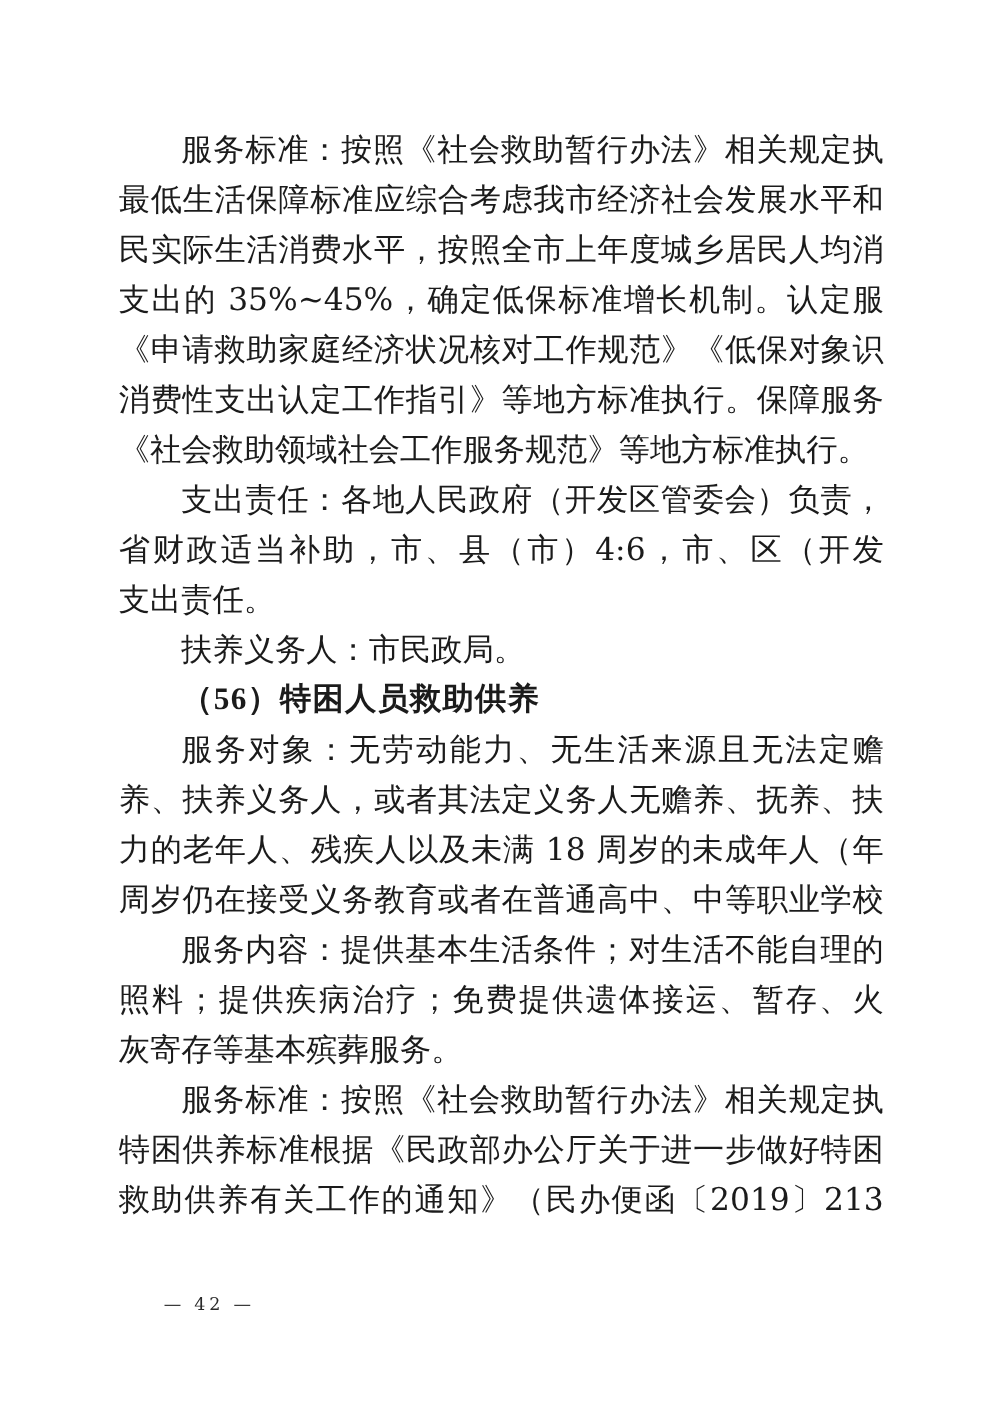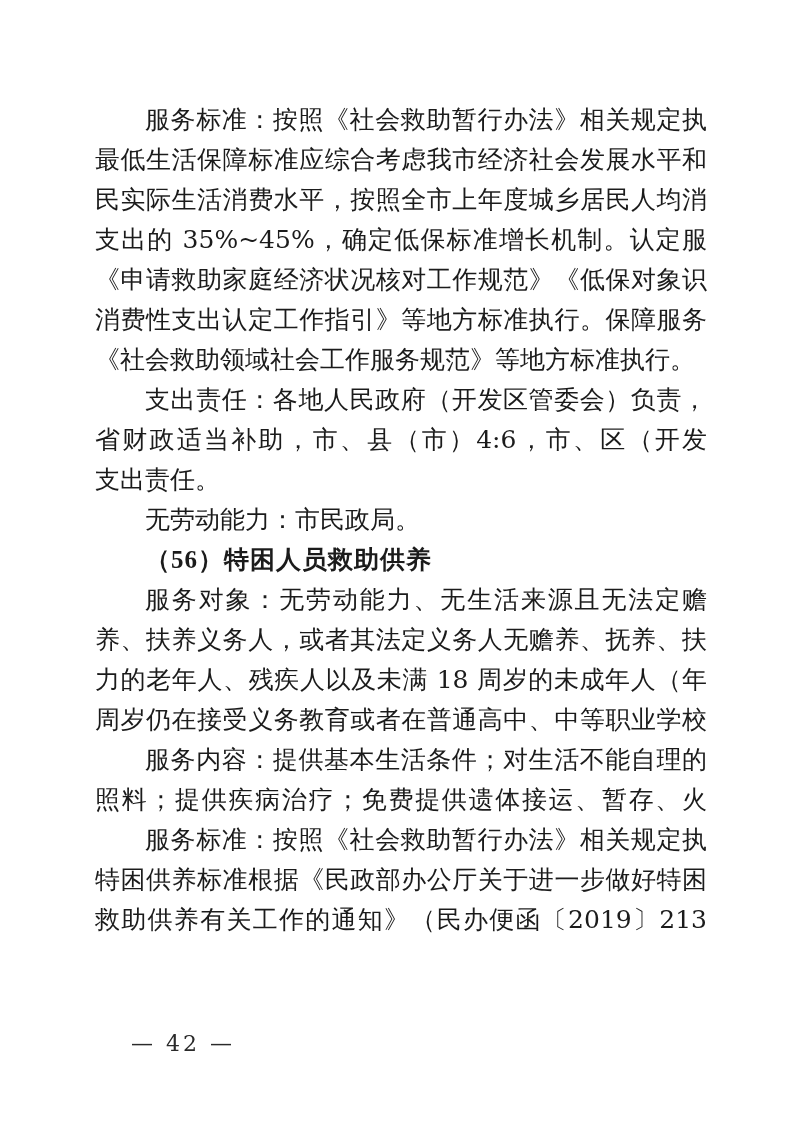--- a/index.html
+++ b/index.html
@@ -35,21 +35,21 @@
   .line.end { text-align-last: left; }
   .para.heading .line {
     font-weight: 700;
     font-family: Liberation Serif, serif;
     letter-spacing: 1px;
   }
   .page-number {
     position: absolute;
     left: 131px;
     top: 1030px;
-    font-size: 22px;
+    font-size: 14px;
     line-height: 28px;
     letter-spacing: 3px;
     color: #2a2a2a;
   }
 </style>
 </head>
 <body>
 
 <div class="page">
   <div class="doc-body">
@@ -61,34 +61,35 @@
         <div class="line">《申请救助家庭经济状况核对工作规范》《低保对象识别中</div>
         <div class="line">消费性支出认定工作指引》等地方标准执行。保障服务参照</div>
         <div class="line end">《社会救助领域社会工作服务规范》等地方标准执行。</div>
       </div>
       <div class="para body">
         <div class="line first">支出责任：各地人民政府（开发区管委会）负责，中央、</div>
         <div class="line">省财政适当补助，市、县（市）4:6，市、区（开发区）5:5</div>
         <div class="line end">支出责任。</div>
       </div>
       <div class="para body">
-        <div class="line first end">无劳动能力：市民政局。</div>
+        <div class="line first end">扶养义务人：市民政局。</div>
       </div>
       <div class="para heading">
         <div class="line first end">（56）特困人员救助供养</div>
       </div>
       <div class="para body">
         <div class="line first">服务对象：无劳动能力、无生活来源且无法定赡养、抚</div>
         <div class="line">养、扶养义务人，或者其法定义务人无赡养、抚养、扶养能</div>
         <div class="line">力的老年人、残疾人以及未满 18 周岁的未成年人（年满 18</div>
         <div class="line">周岁仍在接受义务教育或者在普通高中、中等职业学校就读</div>
       </div>
       <div class="para body">
         <div class="line first">服务内容：提供基本生活条件；对生活不能自理的给予</div>
         <div class="line">照料；提供疾病治疗；免费提供遗体接运、暂存、火化、骨</div>
+        <div class="line end">灰寄存等基本殡葬服务。</div>
       </div>
       <div class="para body">
         <div class="line first">服务标准：按照《社会救助暂行办法》相关规定执行。</div>
         <div class="line">特困供养标准根据《民政部办公厅关于进一步做好特困人员</div>
         <div class="line">救助供养有关工作的通知》（民办便函〔2019〕213 号）、</div>
       </div>
     </div>
   <div class="page-number">— 42 —</div>
 </div>
 

